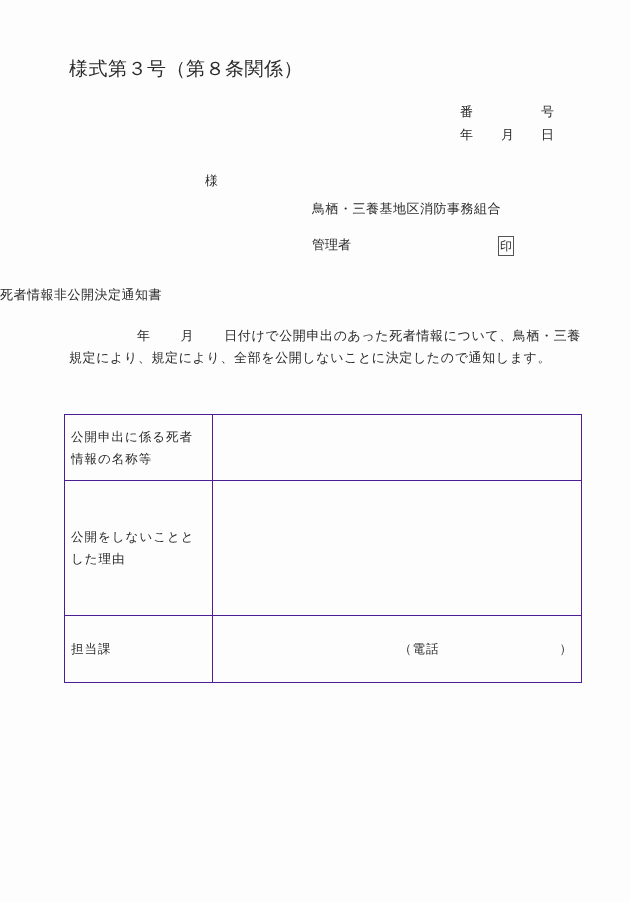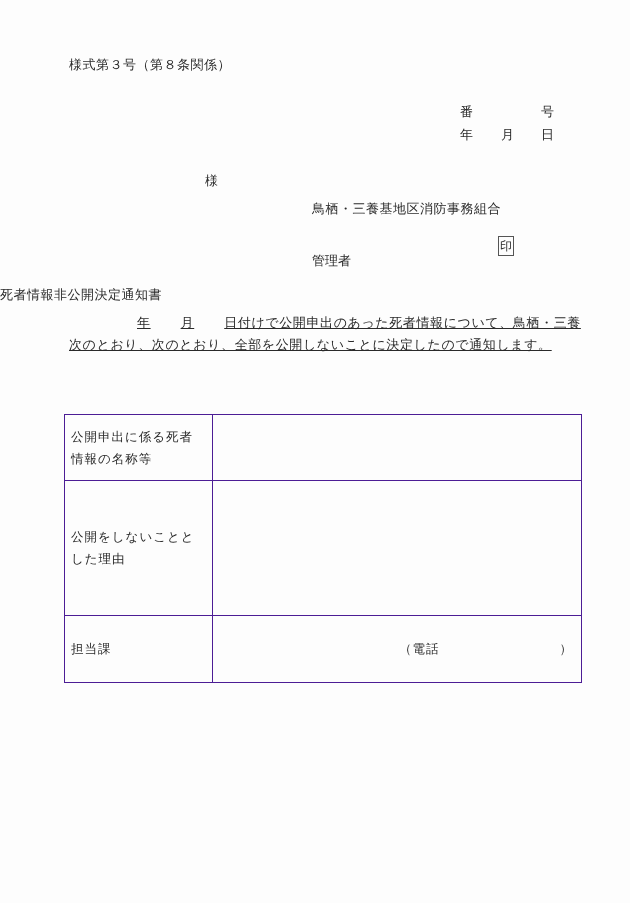--- a/index.html
+++ b/index.html
@@ -11,52 +11,51 @@
       height: 903px;
       background: #fdfdfd;
       position: relative;
       overflow: hidden;
       font-family: "DejaVu Serif", "Liberation Serif", serif;
       color: #2a2a2a;
       font-size: 13px;
     }
     .abs { position: absolute; white-space: nowrap; }
 
-    .form-number { left: 69px; top: 56px; font-size: 13px; letter-spacing: 0.5px; }
+    .form-number { left: 69px; top: 56px; font-size: 19px; letter-spacing: 0.5px; }
 
     .ban { left: 460px; top: 103px; }
     .go  { left: 541px; top: 103px; }
     .nen { left: 460px; top: 126px; }
     .tsuki { left: 501px; top: 126px; }
     .hi  { left: 541px; top: 126px; }
 
     .sama { left: 205px; top: 172px; }
 
     .org  { left: 312px; top: 200px; letter-spacing: 0.5px; }
-    .mgr  { left: 312px; top: 252px; }
+    .mgr  { left: 312px; top: 236px; }
     .seal {
       left: 498px; top: 236px;
       width: 14px; height: 18px;
       border: 1px solid #555;
       font-size: 12px;
       line-height: 18px;
       text-align: center;
     }
 
     .title { left: 0; width: 630px; top: 286px; text-align: left; font-size: 13px; letter-spacing: 0.5px; }
 
     .body-text {
       left: 69px;
-      top: 312px;
+      top: 325px;
       width: 515px;
       white-space: normal;
       line-height: 22px;
       font-size: 13px;
       letter-spacing: 0.6px;
-      text-decoration: underline;
     }
     .body-line { display: block; white-space: nowrap; }
     .indent { display: inline-block; width: 68px; }
     .gap { display: inline-block; width: 30px; }
 
     .form-table {
       position: absolute;
       left: 64px;
       top: 414px;
       width: 518px;
@@ -95,21 +94,21 @@
 <div class="abs org">鳥栖・三養基地区消防事務組合</div>
 <div class="abs mgr">管理者</div>
 <div class="abs seal">印</div>
 
 <div class="abs title">死者情報非公開決定通知書</div>
 
 <div class="abs body-text">
   <span class="body-line">
     <span class="indent"></span><span>年</span><span class="gap"></span><span>月</span><span class="gap"></span><span>日付けで公開申出のあった死者情報について、鳥栖・三養</span>
   </span>
-  <span class="body-line">次のとおり、次のとおり、全部を公開しないことに決定したので通知します。</span>
+  <span class="body-line">規定により、規定により、全部を公開しないことに決定したので通知します。</span>
 </div>
 
 <table class="form-table">
   <tbody>
       <tr class="row1">
     <td class="label">公開申出に係る死者情報の名称等</td>
     <td></td>
   </tr>
   <tr class="row2">
     <td class="label">公開をしないこととした理由</td>

